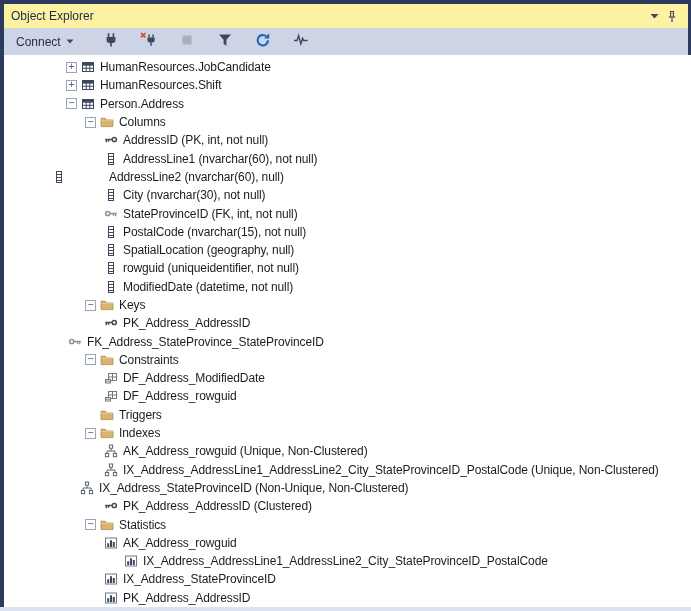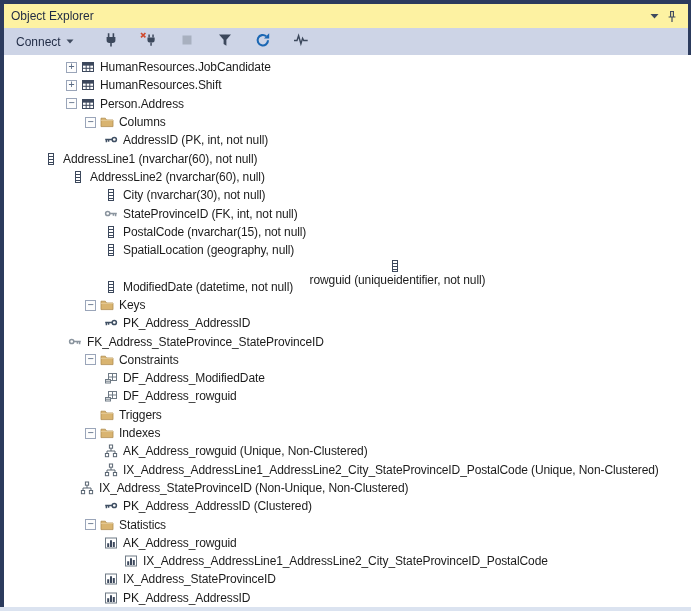--- a/index.html
+++ b/index.html
@@ -157,32 +157,32 @@
         <span class="node-icon">
           <svg width="14" height="14" viewBox="0 0 14 14">
      <g stroke="#3f4f63" fill="none" stroke-width="1.5">
        <circle cx="10.3" cy="6.5" r="2.1"></circle>
        <path d="M8.2 6.5H1.2 M2.4 6.5v2.8 M4.6 6.5v2.2"></path>
             </g>
           </svg>
         </span>
         <span class="node-label">AddressID (PK, int, not null)</span>
       </div>
-      <div class="row" style="padding-left: 40px;">
+      <div class="row" style="padding-left: 100px;">
         <span class="node-icon">
           <svg width="14" height="14" viewBox="0 0 14 14">
      <g stroke="#3c485c" fill="#fff">
        <rect x="4.5" y="1.5" width="5" height="11"></rect>
        <path d="M4.5 4.5h5 M4.5 7.5h5 M4.5 10.5h5"></path>
             </g>
           </svg>
         </span>
         <span class="node-label">AddressLine1 (nvarchar(60), not null)</span>
       </div>
-      <div class="row" style="padding-left: 67px;">
+      <div class="row" style="padding-left: 48px; gap: 38px;">
         <span class="node-icon">
           <svg width="14" height="14" viewBox="0 0 14 14">
      <g stroke="#3c485c" fill="#fff">
        <rect x="4.5" y="1.5" width="5" height="11"></rect>
        <path d="M4.5 4.5h5 M4.5 7.5h5 M4.5 10.5h5"></path>
             </g>
           </svg>
         </span>
         <span class="node-label">AddressLine2 (nvarchar(60), null)</span>
       </div>
@@ -223,21 +223,21 @@
         <span class="node-icon">
           <svg width="14" height="14" viewBox="0 0 14 14">
      <g stroke="#3c485c" fill="#fff">
        <rect x="4.5" y="1.5" width="5" height="11"></rect>
        <path d="M4.5 4.5h5 M4.5 7.5h5 M4.5 10.5h5"></path>
             </g>
           </svg>
         </span>
         <span class="node-label">SpatialLocation (geography, null)</span>
       </div>
-      <div class="row" style="padding-left: 100px; flex-direction: column;">
+      <div class="row" style="padding-left: 100px;">
         <span class="node-icon">
           <svg width="14" height="14" viewBox="0 0 14 14">
      <g stroke="#3c485c" fill="#fff">
        <rect x="4.5" y="1.5" width="5" height="11"></rect>
        <path d="M4.5 4.5h5 M4.5 7.5h5 M4.5 10.5h5"></path>
             </g>
           </svg>
         </span>
         <span class="node-label">rowguid (uniqueidentifier, not null)</span>
       </div>

